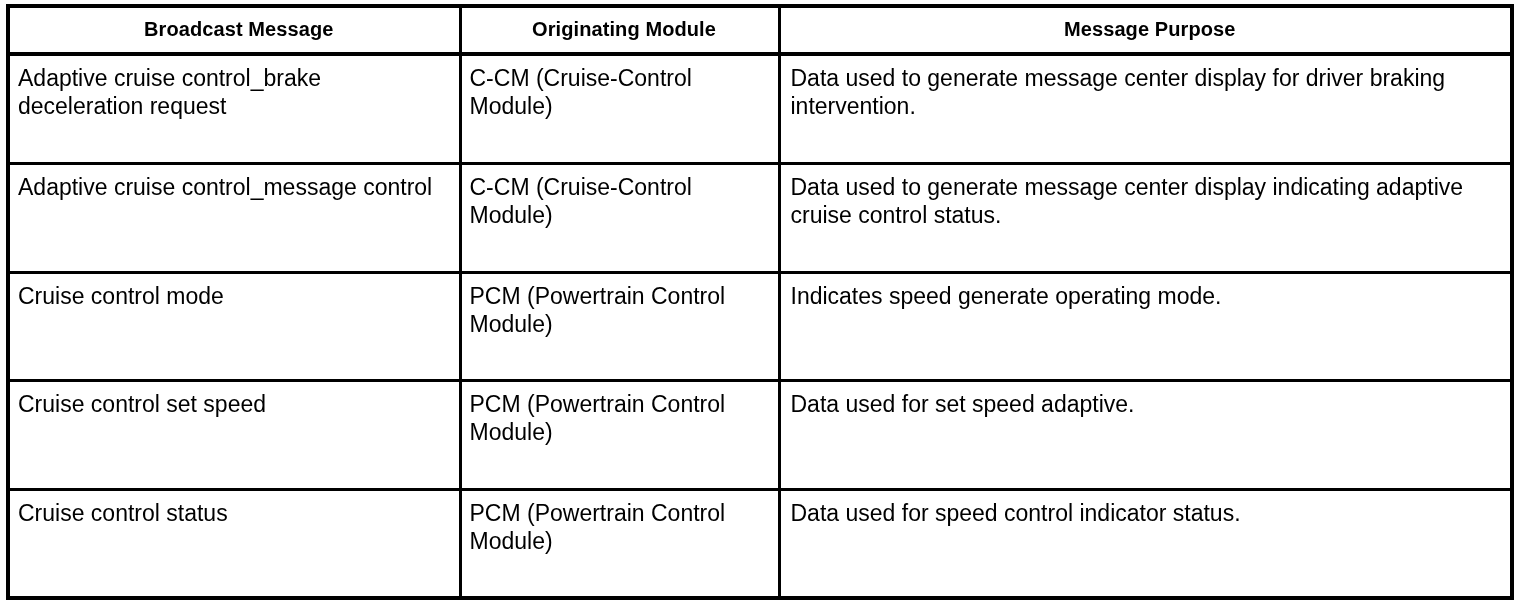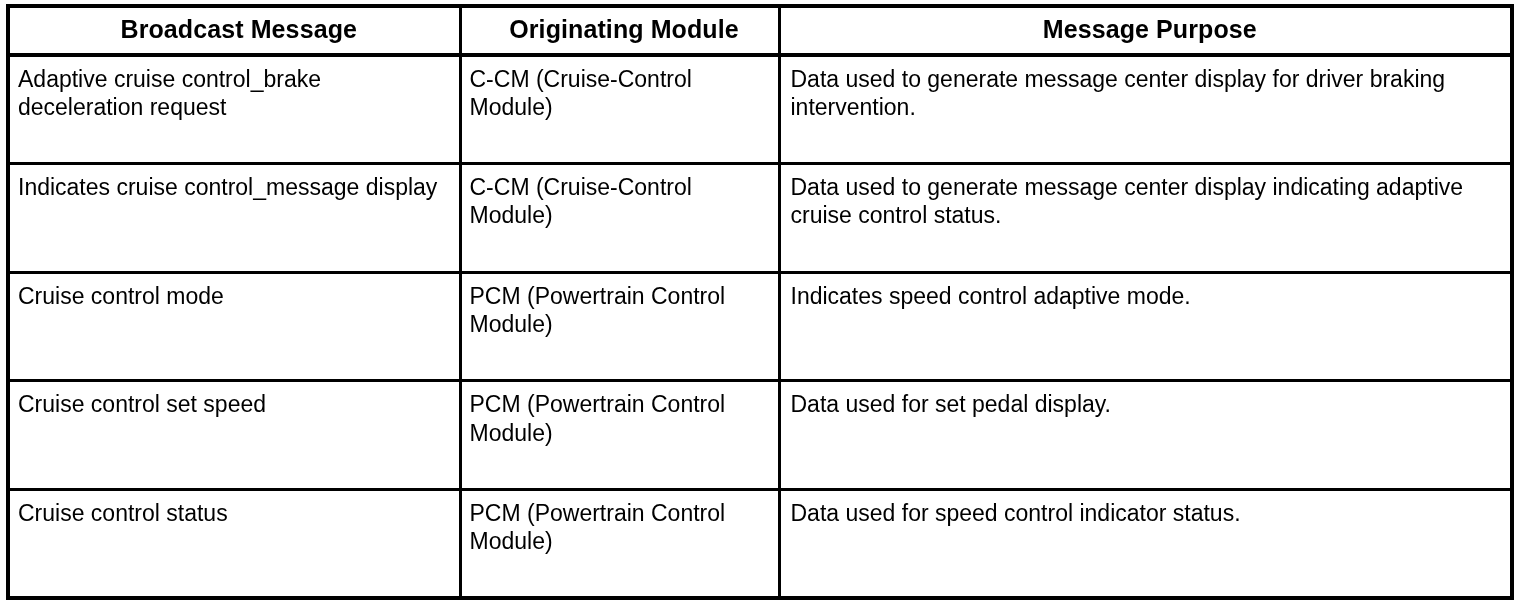--- a/index.html
+++ b/index.html
@@ -36,21 +36,21 @@
   }
 
   col.col-msg    { width: 450px; }
   col.col-module { width: 319px; }
   col.col-purpose{ width: 731px; }
 
   thead th {
     border-right: 3px solid #000000;
     border-bottom: 4px solid #000000;
     font-weight: bold;
-    font-size: 25px;
+    font-size: 20px;
     text-align: center;
     vertical-align: middle;
     padding: 6px 8px 8px 17px;
     height: 46px;
     box-sizing: border-box;
     letter-spacing: 0.1px;
   }
   thead th:last-child { border-right: none; }
 
   tbody td {
@@ -103,49 +103,49 @@
           </td>
         <td class="cell-module">
             <span class="cell-text">C-CM (Cruise-Control Module)</span>
           </td>
         <td class="cell-purpose">
             <span class="cell-text">Data used to generate message center display for driver braking intervention.</span>
           </td>
       </tr>
       <tr>
         <td class="cell-msg">
-            <span class="cell-text">Indicates cruise control_message display</span>
+            <span class="cell-text">Adaptive cruise control_message control</span>
           </td>
         <td class="cell-module">
             <span class="cell-text">C-CM (Cruise-Control Module)</span>
           </td>
         <td class="cell-purpose">
             <span class="cell-text">Data used to generate message center display indicating adaptive cruise control status.</span>
           </td>
       </tr>
       <tr>
         <td class="cell-msg">
             <span class="cell-text">Cruise control mode</span>
           </td>
         <td class="cell-module">
             <span class="cell-text">PCM (Powertrain Control Module)</span>
           </td>
         <td class="cell-purpose">
-            <span class="cell-text">Indicates speed control adaptive mode.</span>
+            <span class="cell-text">Indicates speed generate operating mode.</span>
           </td>
       </tr>
       <tr>
         <td class="cell-msg">
             <span class="cell-text">Cruise control set speed</span>
           </td>
         <td class="cell-module">
             <span class="cell-text">PCM (Powertrain Control Module)</span>
           </td>
         <td class="cell-purpose">
-            <span class="cell-text">Data used for set pedal display.</span>
+            <span class="cell-text">Data used for set speed adaptive.</span>
           </td>
       </tr>
       <tr>
         <td class="cell-msg">
             <span class="cell-text">Cruise control status</span>
           </td>
         <td class="cell-module">
             <span class="cell-text">PCM (Powertrain Control Module)</span>
           </td>
         <td class="cell-purpose">

